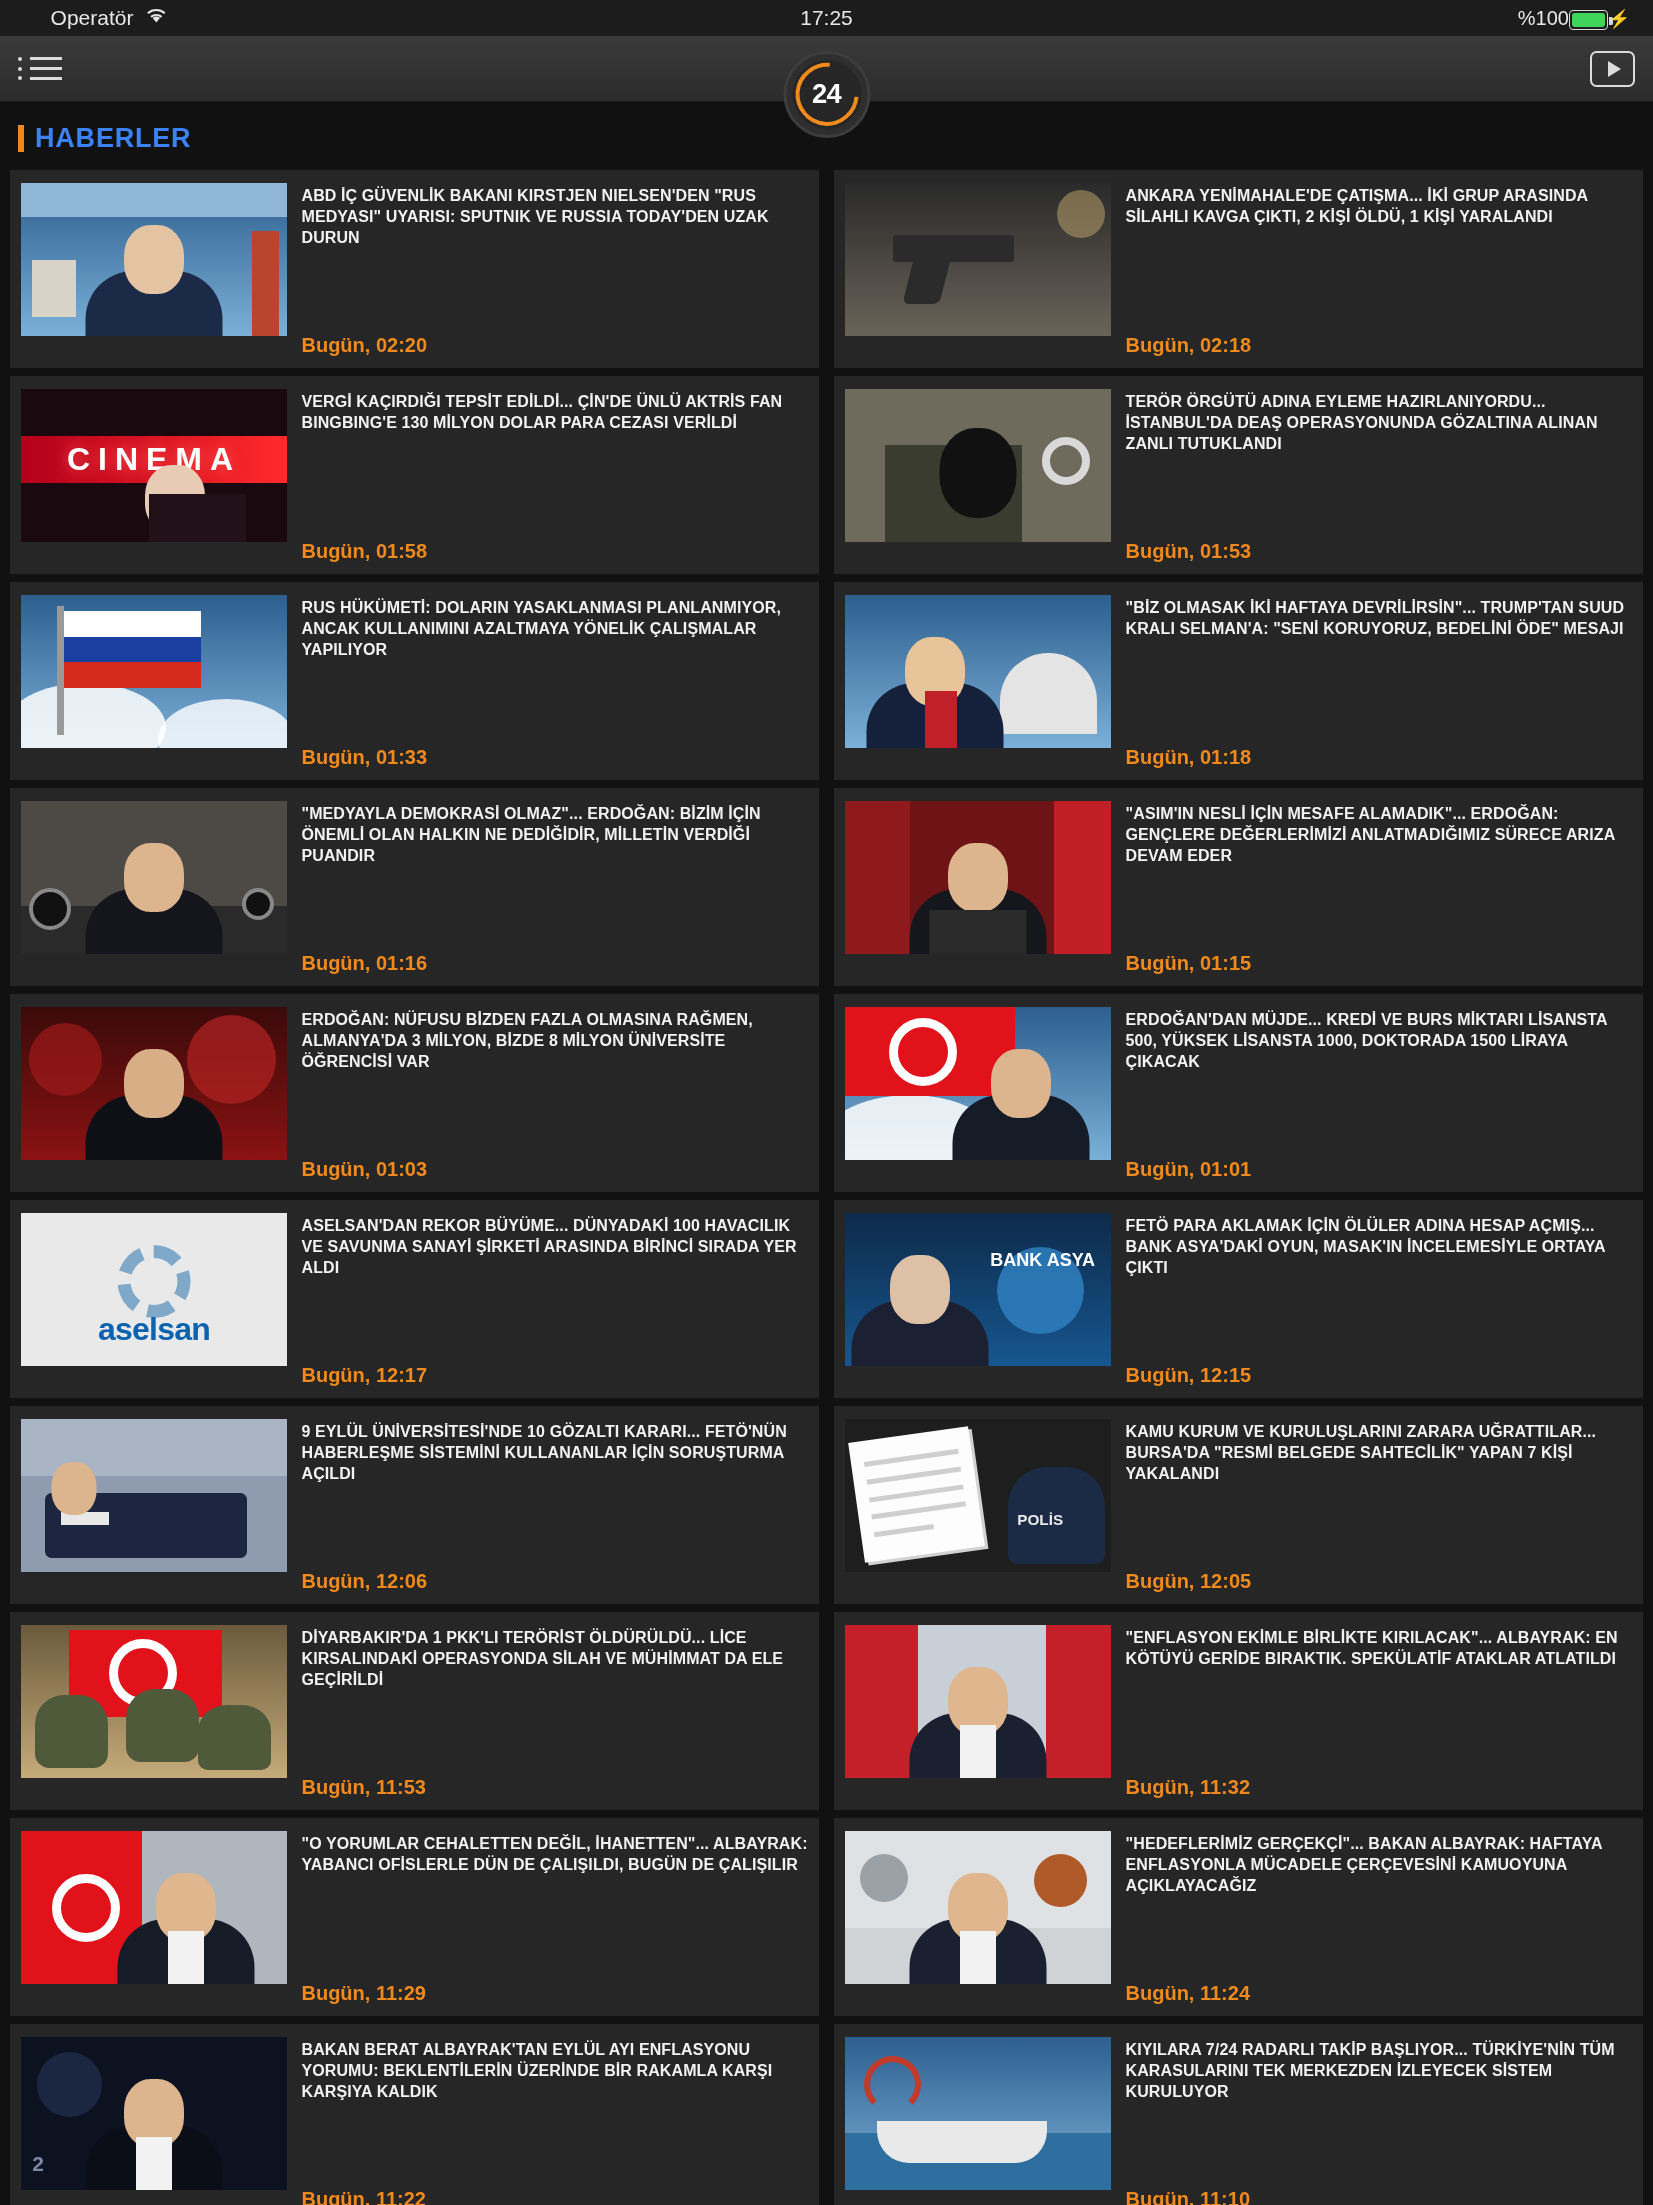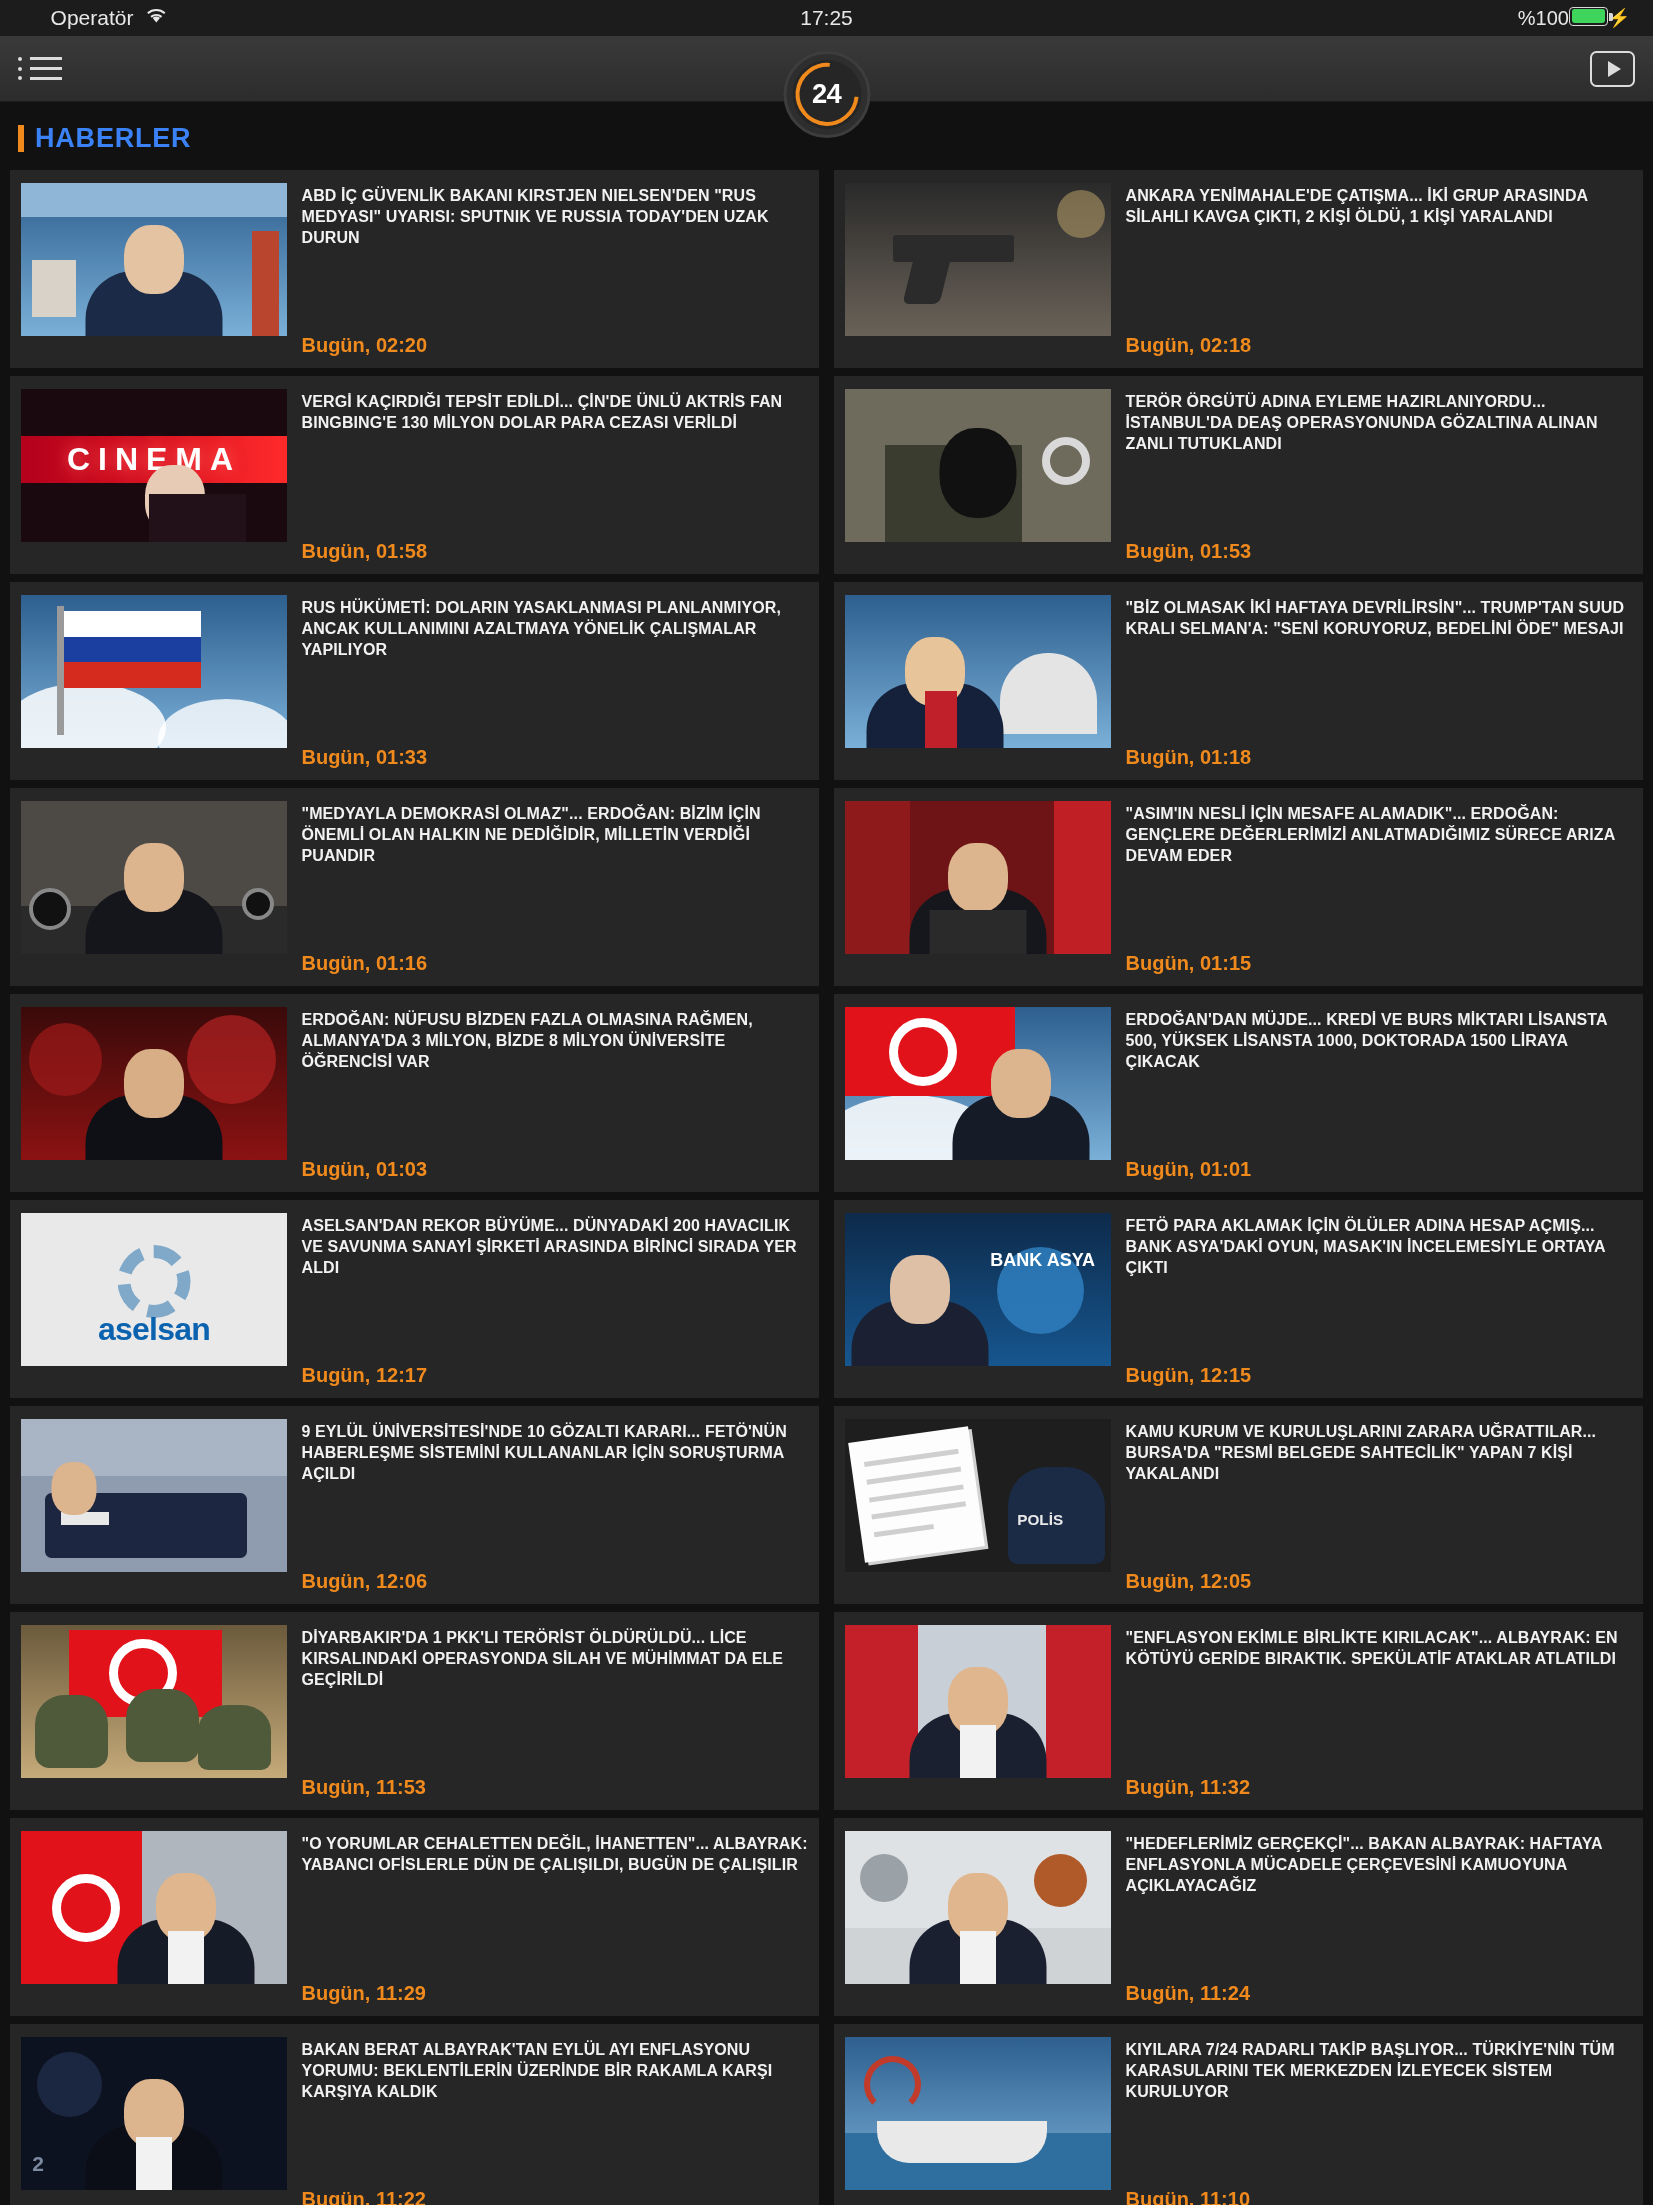--- a/index.html
+++ b/index.html
@@ -21,21 +21,21 @@
     color: #e8e8e8;
     font-size: 21px;
     position: relative;
   }
   .statusbar .left { display: flex; align-items: center; gap: 11.3px; margin-left: 28px; }
   .statusbar .center {
     position: absolute; left: 0; right: 0; text-align: center;
     font-size: 21px; color: #e8e8e8; pointer-events: none;
   }
   .statusbar .right {
-    margin-left: auto; display: flex; align-items: flex-start; gap: 0;
+    margin-left: auto; display: flex; align-items: flex-end; gap: 0;
     font-size: 20px;
   }
   .wifi-icon { display: inline-block; }
   .battery {
     width: 39px; height: 19.4px; border: 1.6px solid #d8d8d8; border-radius: 4px;
     position: relative; display: inline-block;
   }
   .battery::after {
     content: ""; position: absolute; right: -5.7px; top: 5.7px;
     width: 3.2px; height: 8px; background: #d8d8d8; border-radius: 0 1.6px 1.6px 0;
@@ -481,21 +481,21 @@
     </div>
   </div>
 
   <div class="card">
     <div class="thumb">
       <div class="ph" style="background:#e9e9e9"></div>
       <div class="gear"></div>
       <div class="logo-box" style="top:auto;bottom:18px;transform:translateX(-50%)">aselsan</div>
     </div>
     <div class="card-body">
-      <div class="card-title">ASELSAN'DAN REKOR BÜYÜME... DÜNYADAKİ 200 HAVACILIK VE SAVUNMA SANAYİ ŞİRKETİ ARASINDA BİRİNCİ SIRADA YER ALDI</div>
+      <div class="card-title">ASELSAN'DAN REKOR BÜYÜME... DÜNYADAKİ 100 HAVACILIK VE SAVUNMA SANAYİ ŞİRKETİ ARASINDA BİRİNCİ SIRADA YER ALDI</div>
       <div class="card-time">Bugün, 12:17</div>
     </div>
   </div>
 
   <div class="card">
     <div class="thumb">
       <div class="ph ph-blue"></div>
       <div class="blob" style="right:27.4px;top:34px;width:87px;height:87px;background:#2f7fbf;opacity:.85"></div>
       <div class="bank-logo">BANK ASYA</div>
       <div class="person-body" style="left:28%;background:#1b2132"></div>

